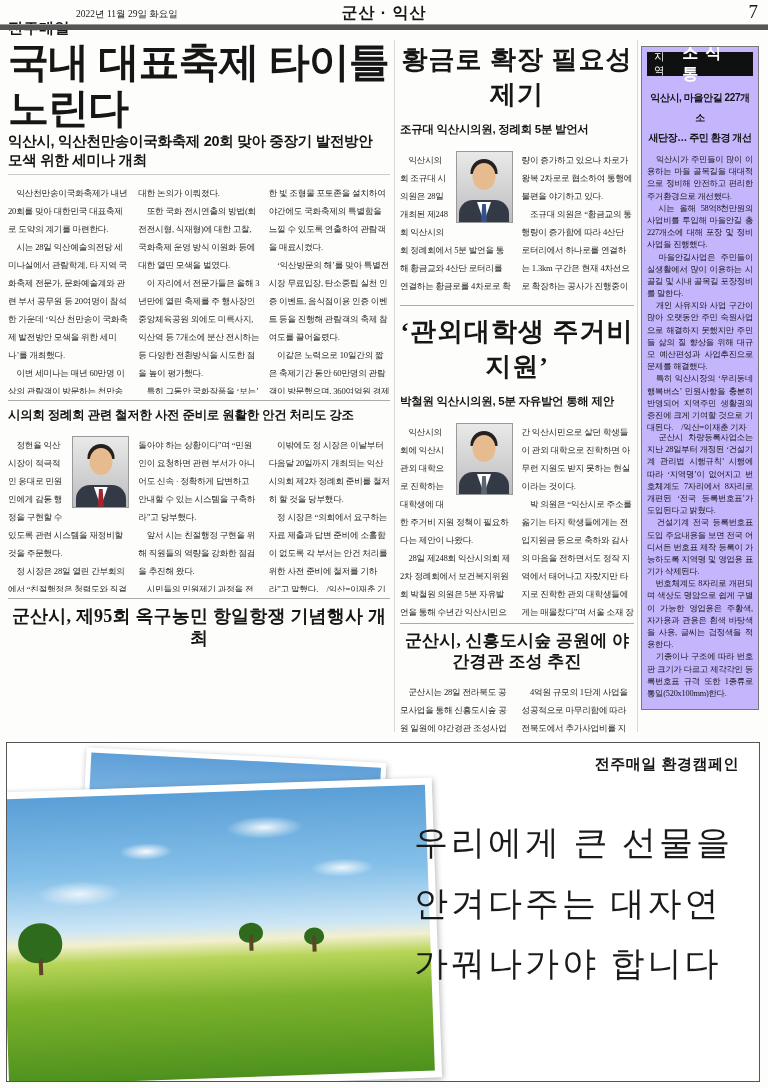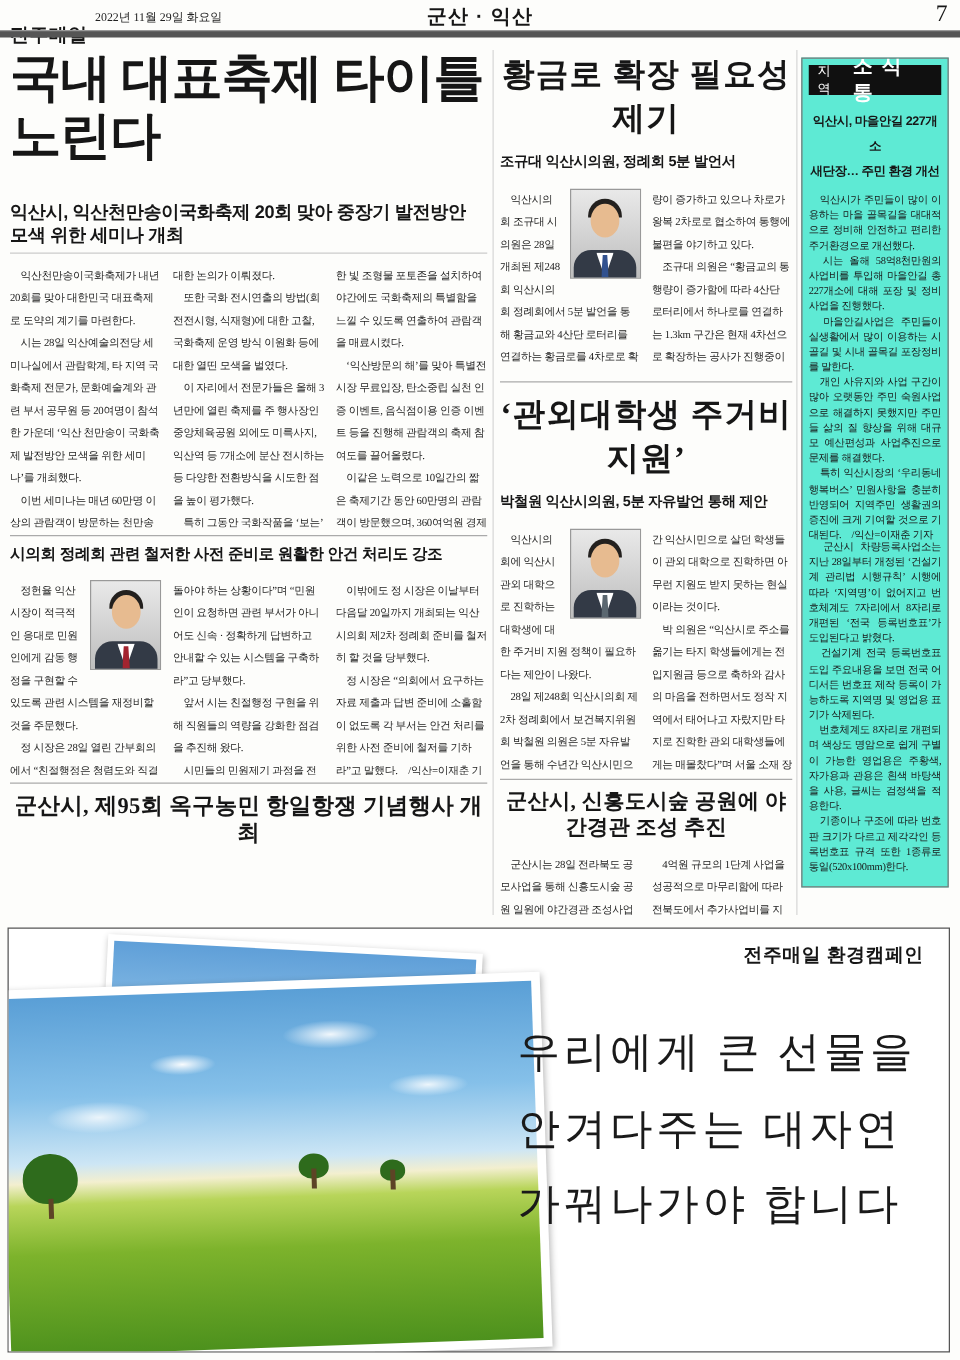--- a/index.html
+++ b/index.html
@@ -12,33 +12,33 @@
   .masthead{position:absolute;left:0;top:0;width:768px;height:24px;}
   .mh-logo{position:absolute;left:8px;top:19px;font-family:"Liberation Sans",sans-serif;font-weight:900;font-size:15px;letter-spacing:0.5px;}
   .mh-date{position:absolute;left:76px;top:8px;font-size:9.5px;color:#222;}
   .mh-section{position:absolute;left:0;right:0;top:3px;text-align:center;font-family:"Liberation Sans",sans-serif;font-weight:900;font-size:16px;letter-spacing:1px;}
   .mh-page{position:absolute;right:10px;top:1px;font-size:19px;font-weight:400;}
   .mh-rule{position:absolute;left:0;top:24px;width:768px;height:5px;border-top:1px solid #999;background:#555;}
 
   
   #left{position:absolute;left:8px;top:32px;width:382px;height:704px;overflow:hidden;}
   #middle{position:absolute;left:400px;top:34px;width:234px;height:702px;overflow:hidden;}
-  #sidebar{position:absolute;left:641px;top:46px;width:118px;height:664px;border:1px solid #777;background:#5eead4;padding:5px;box-sizing:border-box;overflow:hidden;}
+  #sidebar{position:absolute;left:641px;top:46px;width:118px;height:664px;border:1px solid #777;background:#c4b5fd;padding:5px;box-sizing:border-box;overflow:hidden;}
   .vrule{position:absolute;top:40px;width:1px;height:692px;background:#d8d8d8;}
   #vr1{left:394px;} #vr2{left:637px;}
 
   
   .cols{display:flex;gap:9px;}
   .col{flex:1;overflow:hidden;}
   .body-txt{font-size:8.6px;line-height:1.48;letter-spacing:-0.2px;text-align:justify;white-space:pre-line;word-break:break-all;color:#1c1c1c;}
   .hrule{border:0;border-top:1px solid #aaa;margin:6px 0;}
   .subrule{border:0;border-top:1px solid #ccc;margin:4px 0 7px;}
 
   
-  .lead-headline{font-family:Liberation Serif, serif;font-weight:900;font-size:41px;line-height:1.12;letter-spacing:-1px;margin:8px 0 28px;}
+  .lead-headline{font-family:Liberation Sans, sans-serif;font-weight:900;font-size:41px;line-height:1.12;letter-spacing:-1px;margin:8px 0 0;}
   .lead-subhead{font-family:"Liberation Sans",sans-serif;font-weight:800;font-size:14.5px;letter-spacing:-0.3px;margin:0 0 4px;}
   .serif-h-xl{font-size:24px;font-weight:700;letter-spacing:0.5px;text-align:center;margin:8px 0 6px;line-height:1.2;}
   .serif-h-lg{font-size:18px;font-weight:700;letter-spacing:0.2px;text-align:center;margin:6px 0 8px;line-height:1.25;}
   .mid-headline{font-size:26px;font-weight:700;letter-spacing:1px;text-align:center;margin:8px 0 10px;}
   .mid-subhead{font-family:"Liberation Sans",sans-serif;font-weight:800;font-size:11.5px;letter-spacing:-0.3px;margin:0 0 12px;}
   .sub-gothic{font-family:"Liberation Sans",sans-serif;font-weight:800;font-size:12.5px;letter-spacing:-0.3px;margin:2px 0 10px;}
 
   
   .portrait{float:right;width:55px;height:70px;margin:2px 0 4px 6px;border:1px solid #999;position:relative;overflow:hidden;background:linear-gradient(180deg,#e9e9e9 0%,#cfcfcf 60%,#bdbdbd 100%);}
   .p-hair{position:absolute;top:7px;left:50%;transform:translateX(-50%);width:27px;height:15px;border-radius:14px 14px 0 0;background:#23201e;}

